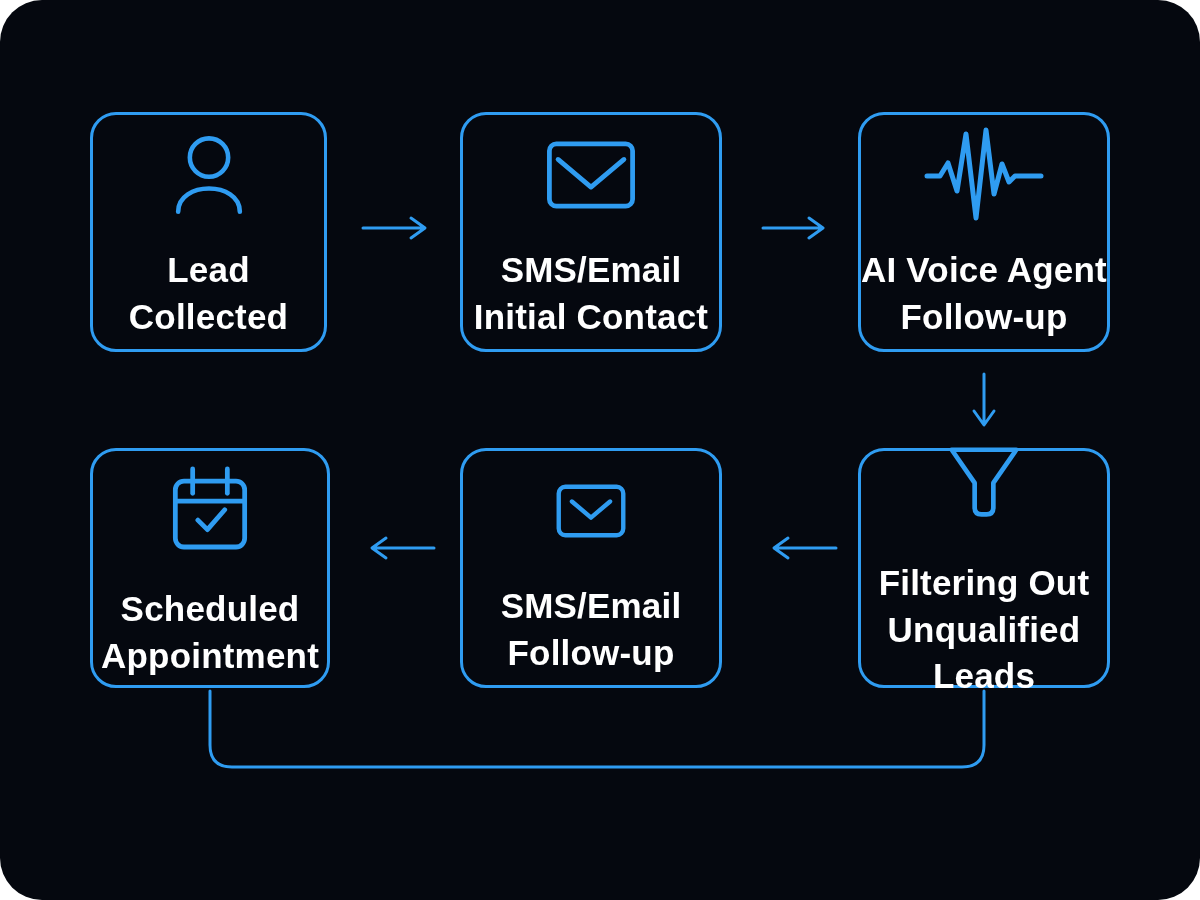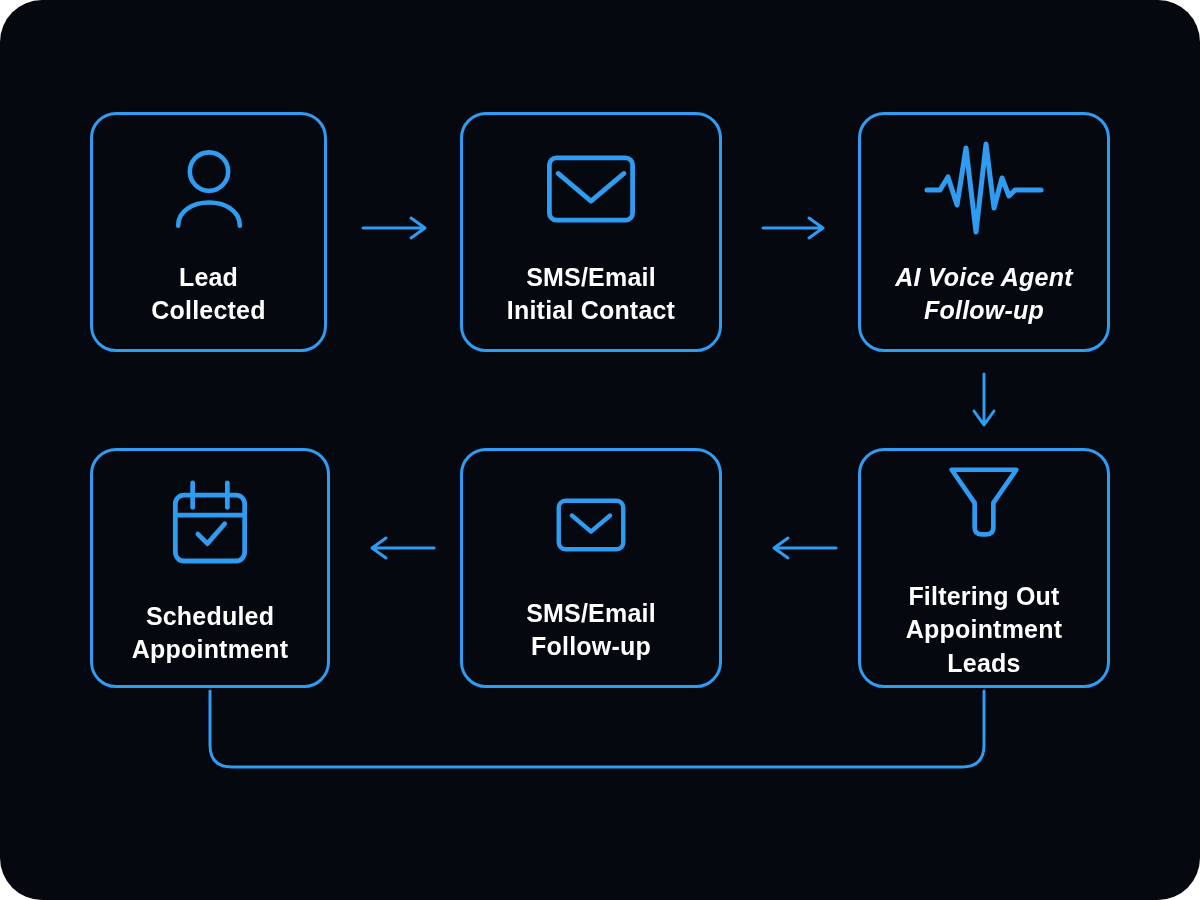--- a/index.html
+++ b/index.html
@@ -32,21 +32,21 @@
     height: 104px;
   }
   .node .icon svg {
     stroke: #2f9cf1;
     fill: none;
     stroke-linecap: round;
     stroke-linejoin: round;
   }
   .node .label {
     color: #ffffff;
-    font-size: 25px;
+    font-size: 35px;
     font-weight: 700;
     line-height: 1.33;
     letter-spacing: 0.2px;
     text-align: center;
     white-space: pre-line;
     margin-top: 6px;
   }
   svg.flow {
     position: absolute; inset: 0;
     pointer-events: none;
@@ -54,21 +54,21 @@
   .edge {
     stroke: #2f9cf1;
     stroke-width: 3;
     fill: none;
     stroke-linecap: round;
     stroke-linejoin: round;
   }
   
   .n-lead      { left: 90px;  top: 112px; width: 237px; height: 240px; }
   .n-initial   { left: 460px; top: 112px; width: 262px; height: 240px; }
-  .n-voice     { left: 858px; top: 112px; width: 252px; height: 240px; font-style: italic; }
+  .n-voice     { left: 858px; top: 112px; width: 252px; height: 240px; }
   .n-appt      { left: 90px;  top: 448px; width: 240px; height: 240px; gap: 20px; }
   .n-followup  { left: 460px; top: 448px; width: 262px; height: 240px; }
   .n-filter    { left: 858px; top: 448px; width: 252px; height: 240px; }
 </style>
 </head>
 <body>
 
 <div class="stage">
   <div class="board"></div>
 
@@ -138,16 +138,16 @@
 Follow-up</div>
   </div>
 
   <div class="node n-filter">
     <span class="icon">
       <svg width="102" height="104" viewBox="-60 -60 120 120" stroke-width="5.5">
         <path d="M -38 -45 L 38 -45 L 11 -6 L 11 23 Q 11 31 3 31 L -3 31 Q -11 31 -11 23 L -11 -6 Z"></path>
       </svg>
     </span>
     <div class="label">Filtering Out
-Appointment
+Unqualified
 Leads</div>
   </div>
 </div>
 
 </body></html>

